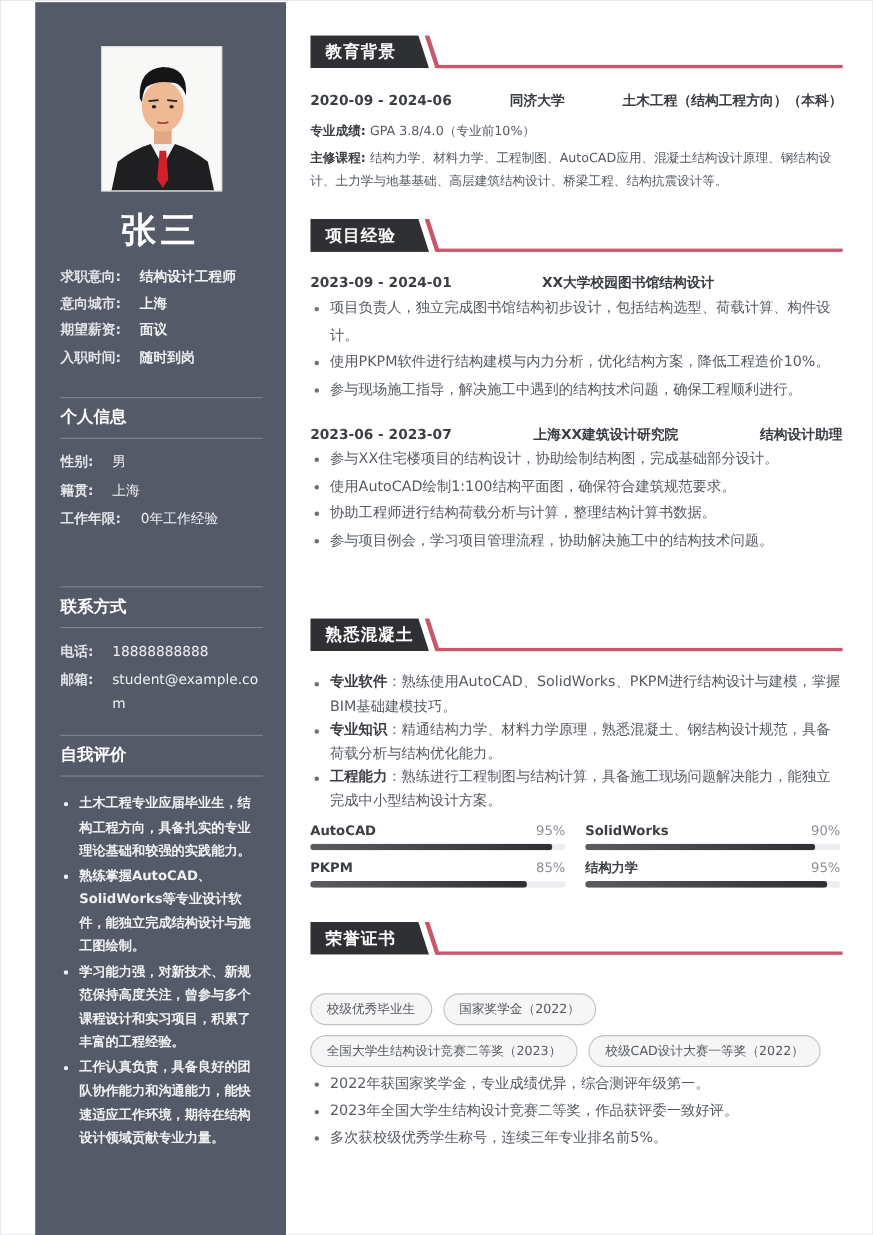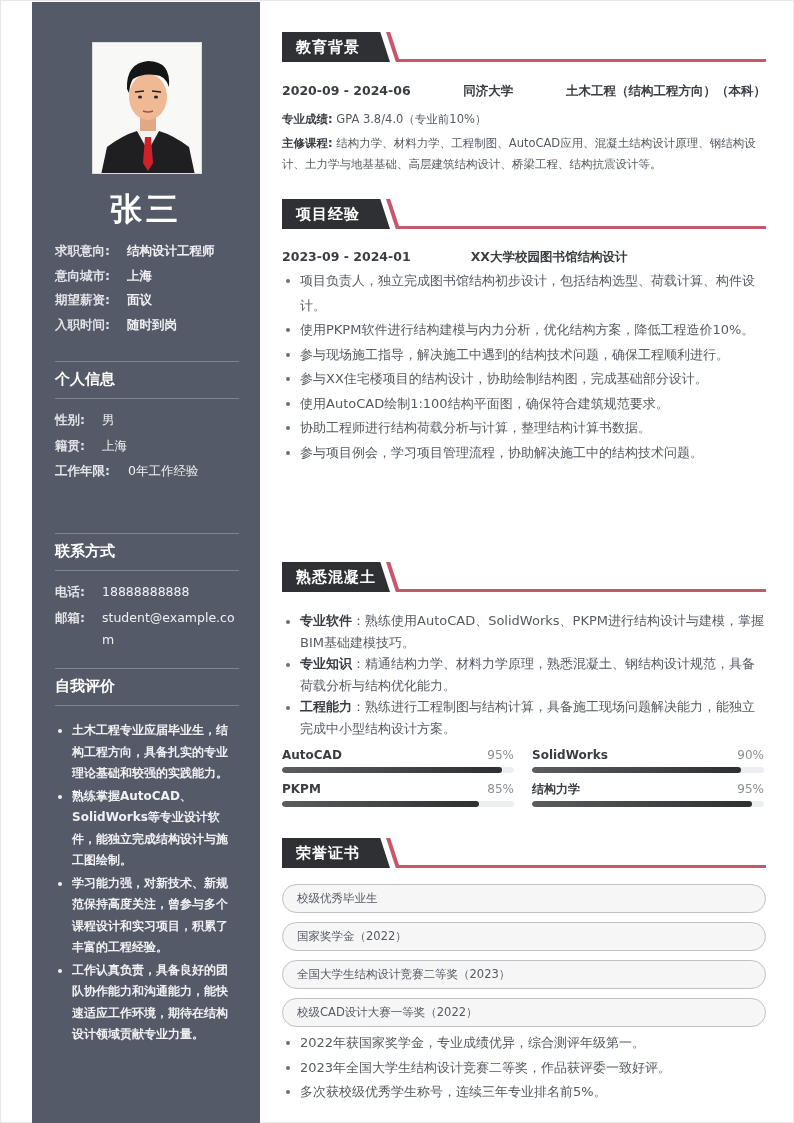--- a/index.html
+++ b/index.html
@@ -20,21 +20,21 @@
   .pinfo .kv.wide .k { width: 73px; }
   .eval-list { list-style: none; padding-top: 14px; }
   .eval-list li { position: relative; padding-left: 17px; font-size: 12px; line-height: 21.5px; font-weight: bold; color: #f0f1f3; margin-bottom: 1px; }
   .eval-list li::before { content: ""; position: absolute; left: 3px; top: 9px; width: 4px; height: 4px; border-radius: 50%; background: #f0f1f3; }
   .main { position: absolute; left: 281px; top: 0; width: 484px; }
   .sec { position: absolute; left: 0; width: 484px; }
   .sec-head { position: relative; height: 32px; }
   .sec-head .label { position: absolute; left: 0; top: 2px; height: 30px; width: 108px; background: #2f3033; clip-path: polygon(0 0, 91% 0, 100% 100%, 0 100%); color: #ffffff; font-size: 15px; font-weight: bold; padding-left: 14px; line-height: 30px; letter-spacing: 1px; }
   .sec-head .slash { position: absolute; left: 104px; top: 2px; width: 14px; height: 30px; background: #c85869; clip-path: polygon(0 0, 30% 0, 100% 100%, 70% 100%); }
   .sec-head .rule { position: absolute; left: 114px; top: 29px; right: 0; height: 3px; background: #c85869; }
-  .row3 { display: flex; justify-content: space-between; font-size: 12.5px; font-weight: bold; color: #3a3d44; line-height: 20px; }
+  .row3 { display: flex; justify-content: space-between; font-size: 12.5px; font-weight: bold; color: #3a3d44; line-height: 20px; gap: 22px; }
   .txt { font-size: 11.5px; color: #555a62; line-height: 24px; }
   .txt b { color: #3a3d44; }
   .bl { list-style: none; }
   .bl li { position: relative; padding-left: 18px; font-size: 13px; color: #555a62; line-height: 24.5px; }
   .bl li::before { content: ""; position: absolute; left: 4px; top: 10px; width: 4px; height: 4px; border-radius: 50%; background: #6b6f77; }
   .bl li b { color: #3a3d44; }
   .skills-grid { display: grid; grid-template-columns: 232px 232px; column-gap: 18px; row-gap: 6px; margin-top: 6px; }
   .skill .top { display: flex; justify-content: space-between; font-size: 12px; line-height: 20px; }
   .skill .nm { font-weight: bold; color: #3a3d44; }
   .skill .pc { color: #8a8d94; }
@@ -164,20 +164,25 @@
         <span style="margin-left:60px;">XX大学校园图书馆结构设计</span>
       </div>
       <ul class="bl" style="margin-top:2px;">
         <li>项目负责人，独立完成图书馆结构初步设计，包括结构选型、荷载计算、构件设计。</li>
         <li>使用PKPM软件进行结构建模与内力分析，优化结构方案，降低工程造价10%。</li>
         <li>参与现场施工指导，解决施工中遇到的结构技术问题，确保工程顺利进行。</li>
       </ul>
     </div>
 
     <div class="sec" style="top:365px;">
+      <div class="row3" style="margin-top:19px;">
+        <span>2023-06 - 2023-07</span>
+        <span>上海XX建筑设计研究院</span>
+        <span>结构设计助理</span>
+      </div>
       <ul class="bl" style="margin-top:1px;">
         <li>参与XX住宅楼项目的结构设计，协助绘制结构图，完成基础部分设计。</li>
         <li>使用AutoCAD绘制1:100结构平面图，确保符合建筑规范要求。</li>
         <li>协助工程师进行结构荷载分析与计算，整理结构计算书数据。</li>
         <li>参与项目例会，学习项目管理流程，协助解决施工中的结构技术问题。</li>
       </ul>
     </div>
 
     <div class="sec" style="top:559px;">
       <div class="sec-head">
@@ -229,21 +234,21 @@
         </div>
       </div>
     </div>
 
     <div class="sec" style="top:835px;">
       <div class="sec-head">
         <div class="label">荣誉证书</div>
         <div class="slash"></div>
         <div class="rule"></div>
       </div>
-      <div class="tags" style="margin-top:16px;flex-direction:column;">
+      <div class="tags" style="margin-top:35px;">
         <span class="tag">校级优秀毕业生</span>
         <span class="tag">国家奖学金（2022）</span>
         <span class="tag">全国大学生结构设计竞赛二等奖（2023）</span>
         <span class="tag">校级CAD设计大赛一等奖（2022）</span>
       </div>
       <ul class="bl" style="margin-top:4px;">
         <li>2022年获国家奖学金，专业成绩优异，综合测评年级第一。</li>
         <li>2023年全国大学生结构设计竞赛二等奖，作品获评委一致好评。</li>
         <li>多次获校级优秀学生称号，连续三年专业排名前5%。</li>
       </ul>

